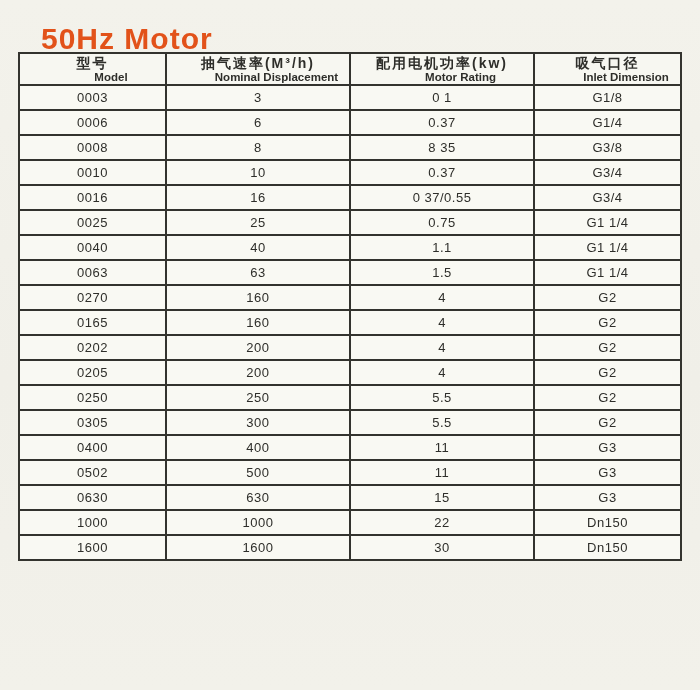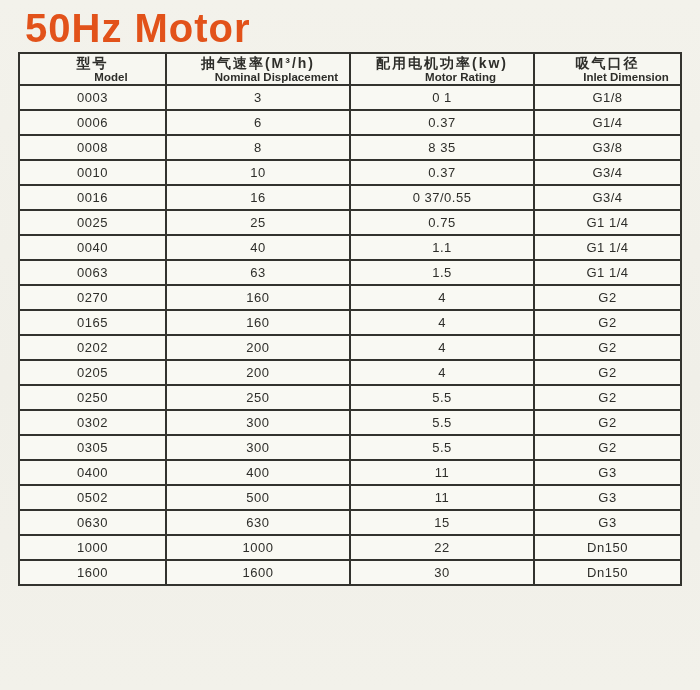--- a/index.html
+++ b/index.html
@@ -14,22 +14,22 @@
   .page {
     position: absolute;
     inset: 0;
     background:
       linear-gradient(180deg, #f3f2eb 0%, #f0efe8 55%, #f2f1ea 100%);
   }
   .title {
     position: absolute;
     left: 25px;
     top: 6px;
-    margin: 0;
-    font-size: 40px;
+    margin: 16px;
+    font-size: 30px;
     font-weight: bold;
     letter-spacing: 1px;
     color: #e2521a;
   }
   table.spec-table {
     position: absolute;
     left: 18px;
     top: 52px;
     width: 664px;
     border-collapse: collapse;
@@ -176,26 +176,20 @@
     <td>4</td>
     <td>G2</td>
   </tr>
         <tr>
     <td>0250</td>
     <td>250</td>
     <td>5.5</td>
     <td>G2</td>
   </tr>
         <tr>
-    <td>0302</td>
-    <td>300</td>
-    <td>5.5</td>
-    <td>G2</td>
-  </tr>
-        <tr>
     <td>0305</td>
     <td>300</td>
     <td>5.5</td>
     <td>G2</td>
   </tr>
         <tr>
     <td>0400</td>
     <td>400</td>
     <td>11</td>
     <td>G3</td>

